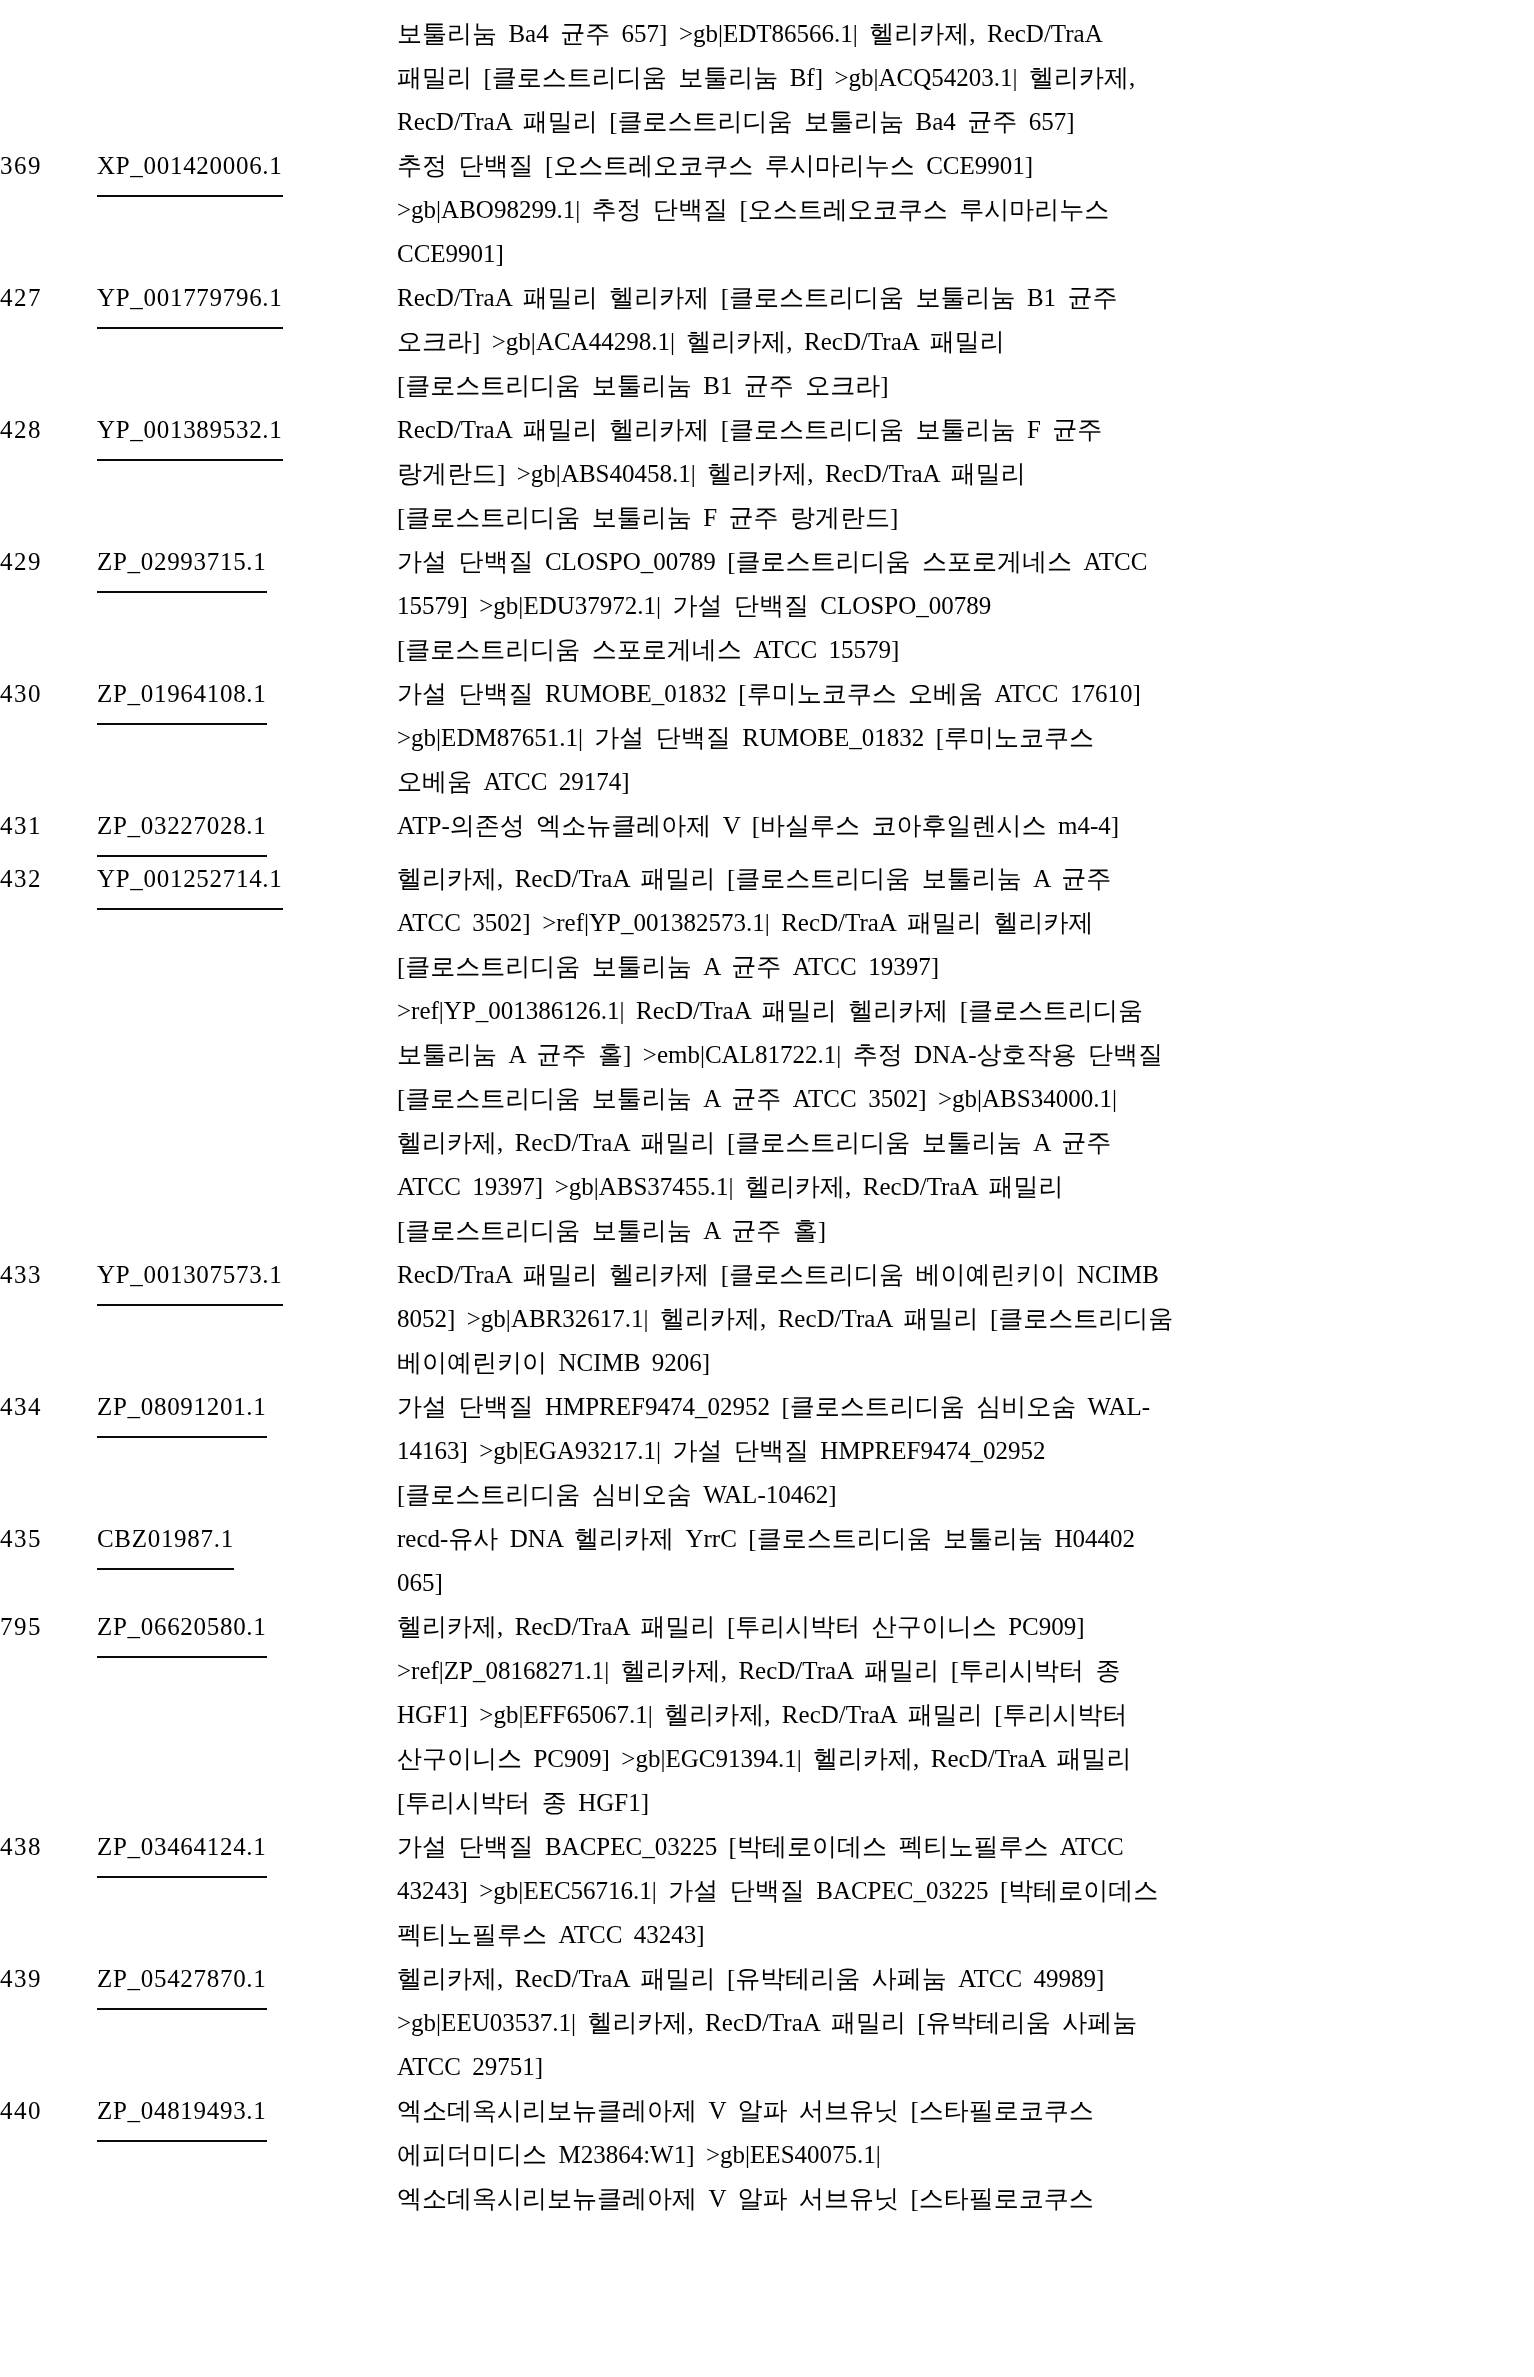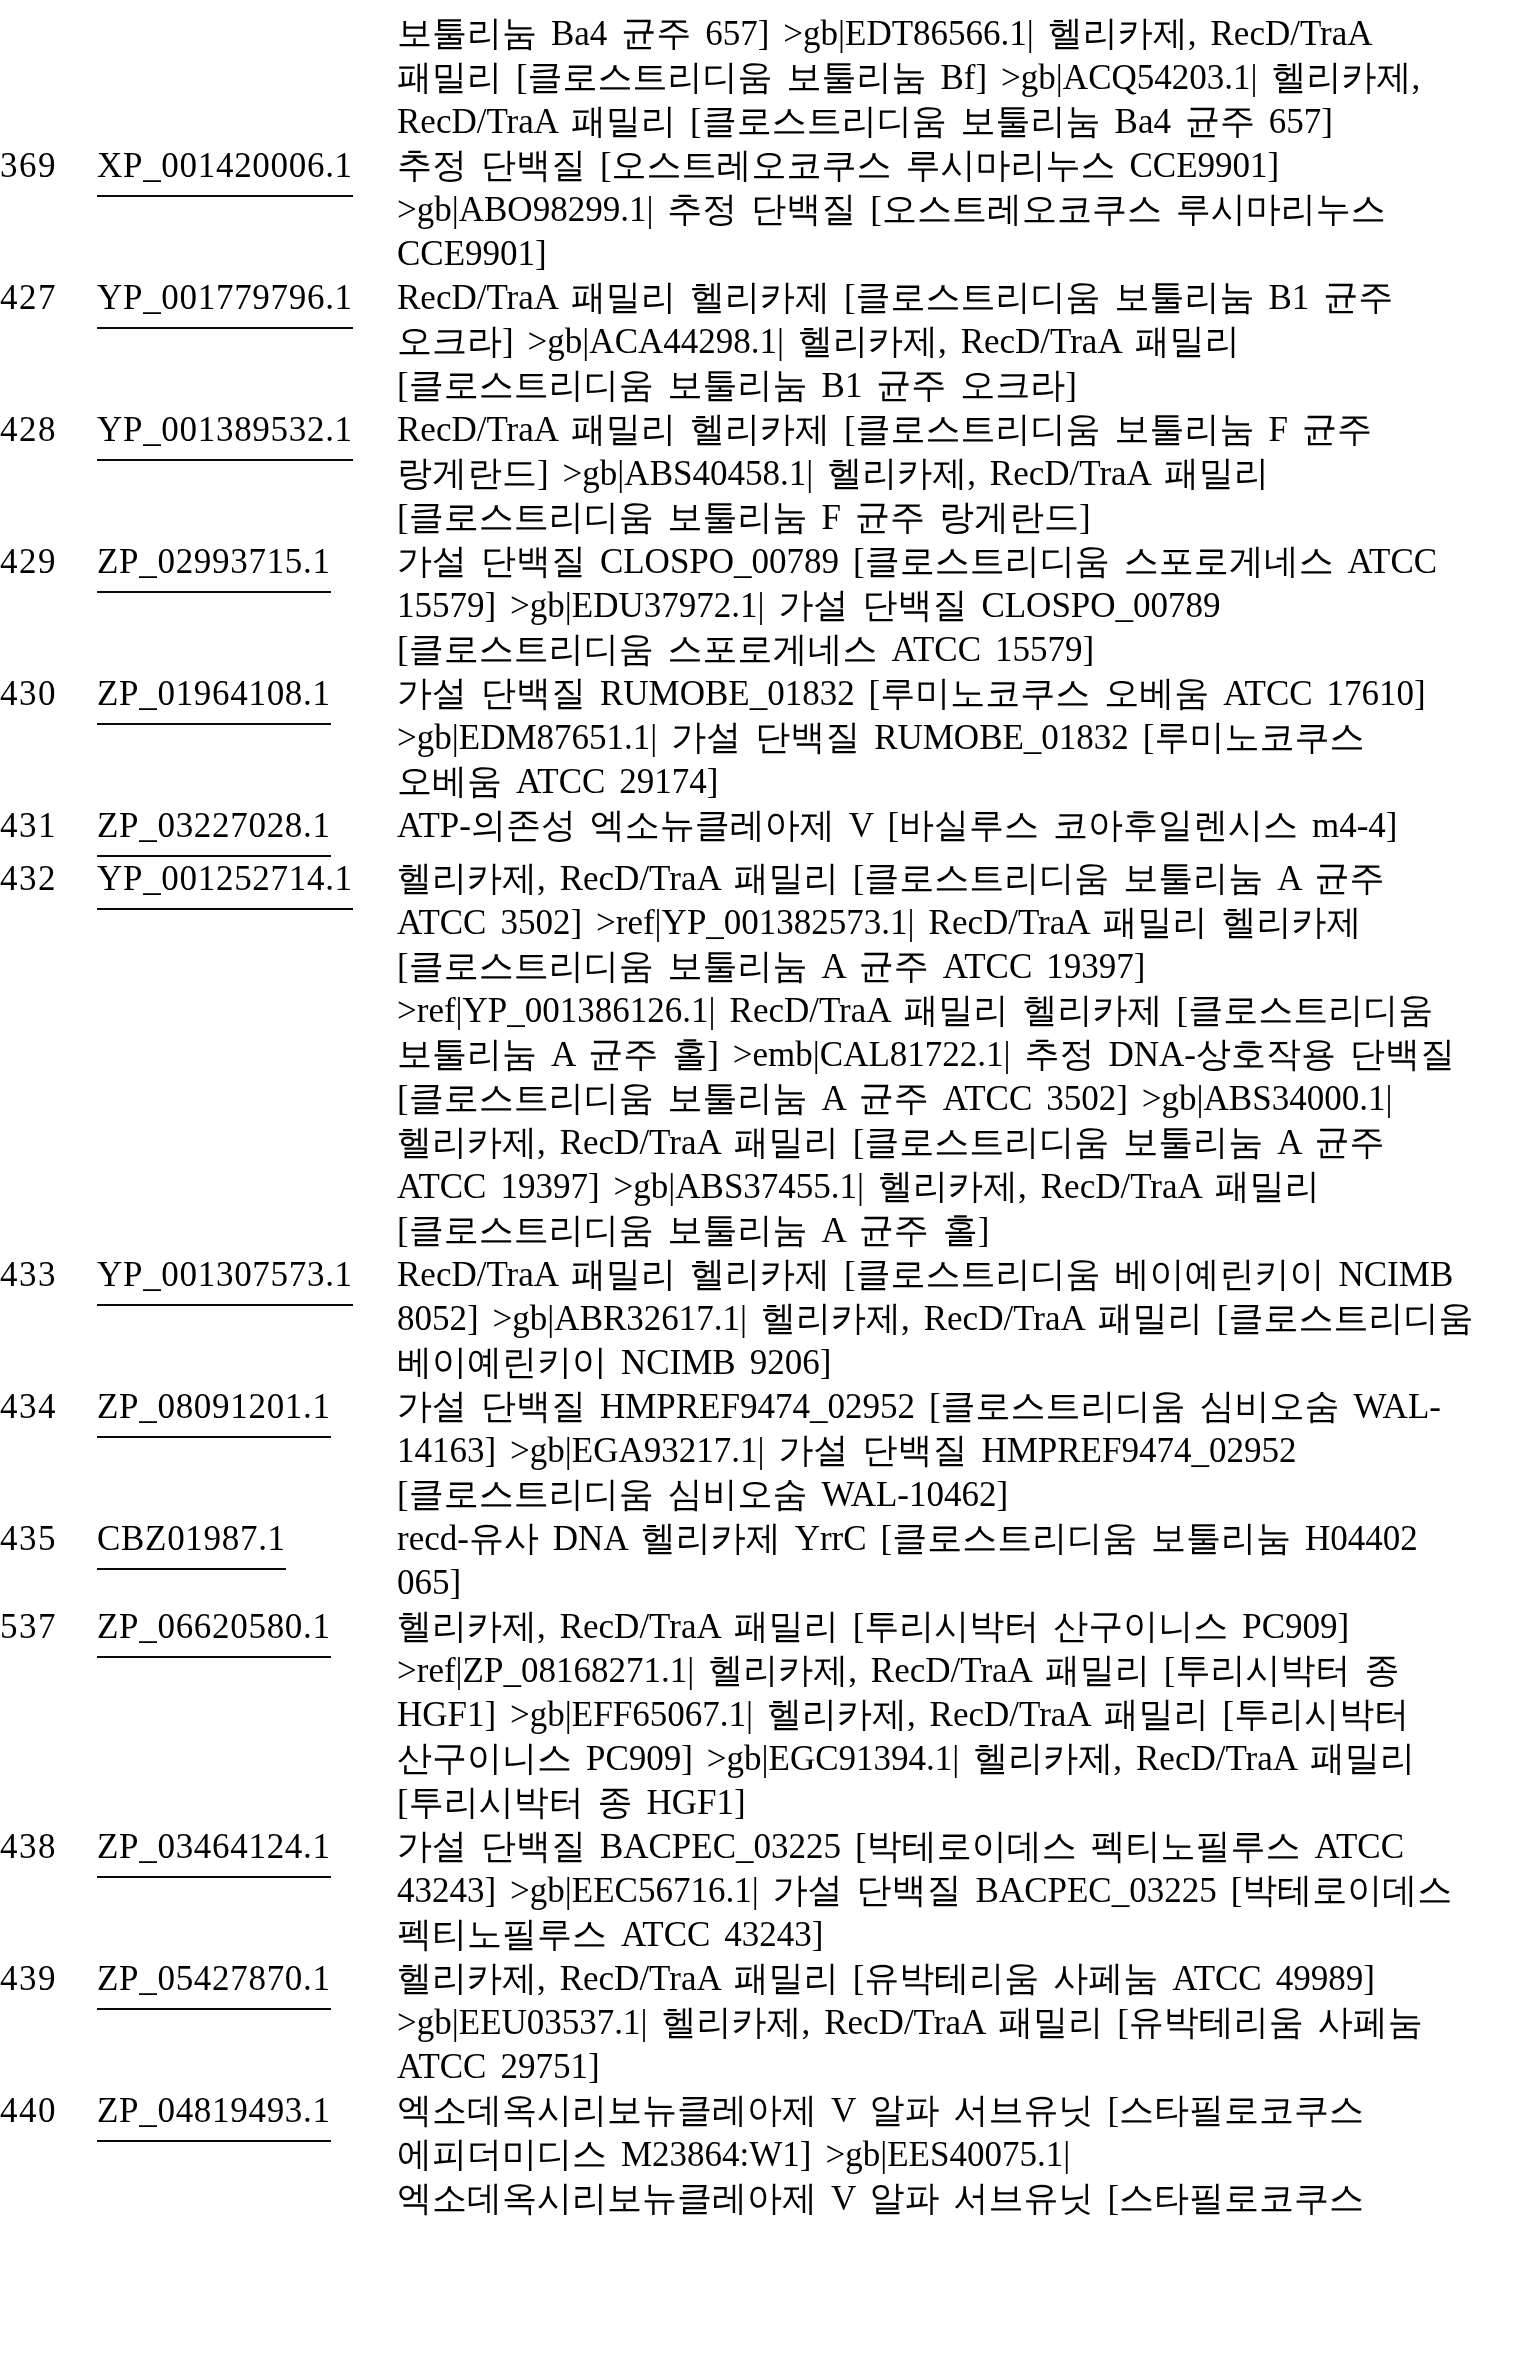--- a/index.html
+++ b/index.html
@@ -8,21 +8,21 @@
     background: #ffffff;
   }
   .page {
     position: relative;
     width: 1534px;
     height: 2377px;
     box-sizing: border-box;
     background: #ffffff;
     color: #000000;
     font-family: "Liberation Serif", "DejaVu Serif", serif;
-    font-size: 35px;
+    font-size: 25px;
     line-height: 44px;
     padding-top: 11.8px;
     overflow: hidden;
   }
   table.ref-table {
     border-collapse: collapse;
     width: 100%;
     table-layout: fixed;
   }
   table.ref-table td {
@@ -157,21 +157,21 @@
         </tr>
         <tr>
           <td class="num">435</td>
           <td class="id"><span class="acc">CBZ01987.1</span></td>
           <td class="desc">
             <div class="line">recd-유사 DNA 헬리카제 YrrC [클로스트리디움 보툴리눔 H04402</div>
             <div class="line">065]</div>
           </td>
         </tr>
         <tr>
-          <td class="num">537</td>
+          <td class="num">795</td>
           <td class="id"><span class="acc">ZP_06620580.1</span></td>
           <td class="desc">
             <div class="line">헬리카제, RecD/TraA 패밀리 [투리시박터 산구이니스 PC909]</div>
             <div class="line">&gt;ref|ZP_08168271.1| 헬리카제, RecD/TraA 패밀리 [투리시박터 종</div>
             <div class="line">HGF1] &gt;gb|EFF65067.1| 헬리카제, RecD/TraA 패밀리 [투리시박터</div>
             <div class="line">산구이니스 PC909] &gt;gb|EGC91394.1| 헬리카제, RecD/TraA 패밀리</div>
             <div class="line">[투리시박터 종 HGF1]</div>
           </td>
         </tr>
         <tr>

